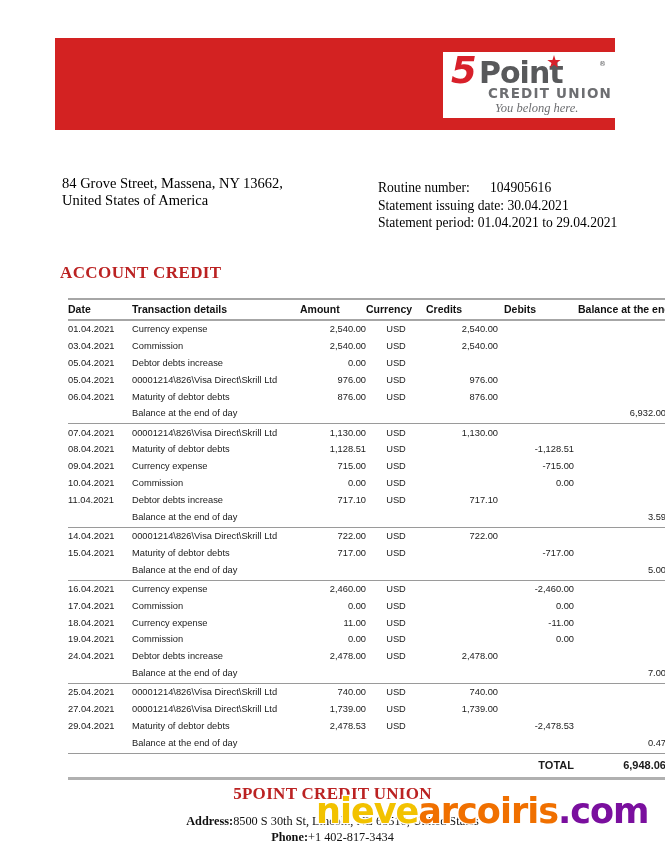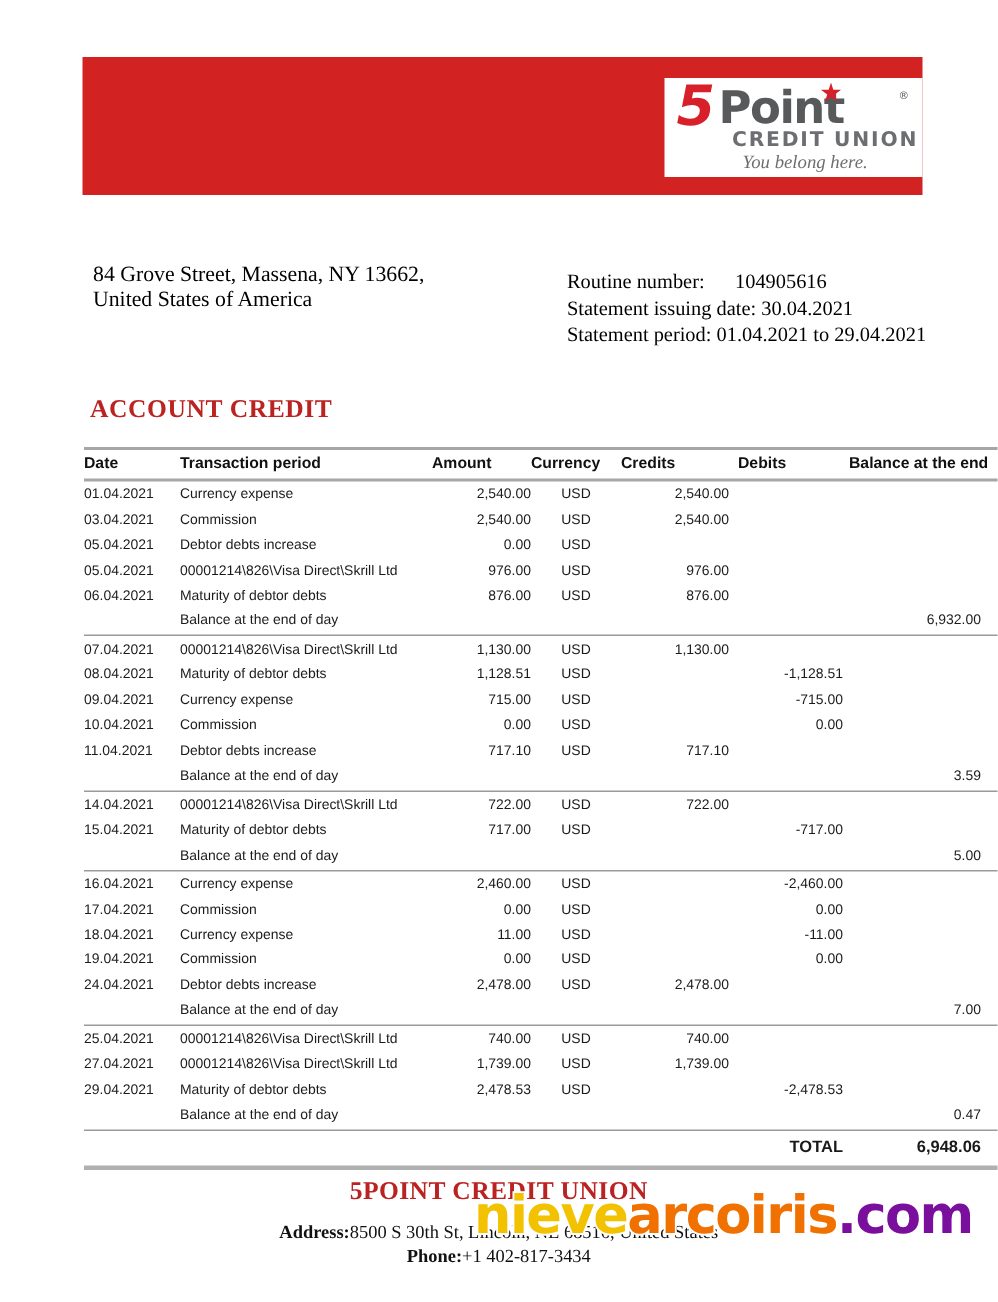--- a/index.html
+++ b/index.html
@@ -142,21 +142,21 @@
     top: 263px;
     font-size: 17px;
     font-weight: bold;
     color: #bb2222;
     letter-spacing: 0.4px;
   }
 
   
   .table-wrap {
     position: absolute;
-    left: 56px;
+    left: 68px;
     top: 298px;
     width: 558px;
     font-family: "Liberation Sans", sans-serif;
   }
   table.stmt {
     border-collapse: collapse;
     width: 100%;
     table-layout: fixed;
   }
   table.stmt th {
@@ -288,21 +288,21 @@
   </div>
 </div>
 
 <div class="summary-title">ACCOUNT CREDIT</div>
 
 <div class="table-wrap">
   <table class="stmt">
     <thead>
       <tr>
         <th class="c-date">Date</th>
-        <th class="c-desc">Transaction period</th>
+        <th class="c-desc">Transaction details</th>
         <th class="c-amt">Amount</th>
         <th class="c-cur">Currency</th>
         <th class="c-cred">Credits</th>
         <th class="c-deb">Debits</th>
         <th class="c-bal">Balance at the end</th>
       </tr>
     </thead>
     <tbody id="tbody">
         <tr>
           <td class="c-date">01.04.2021</td>

